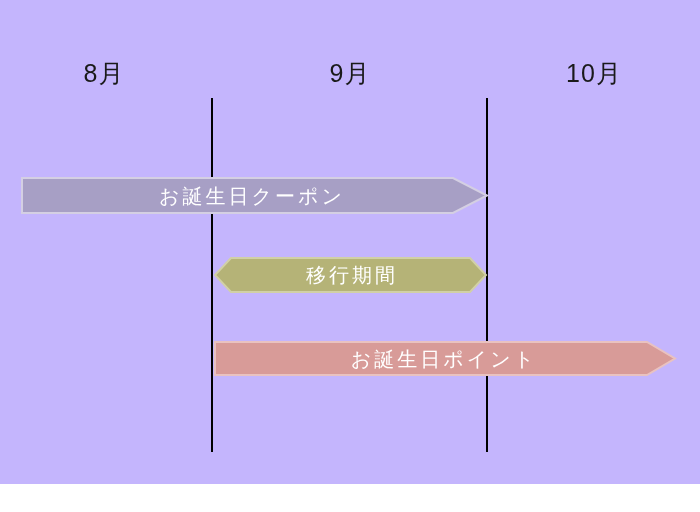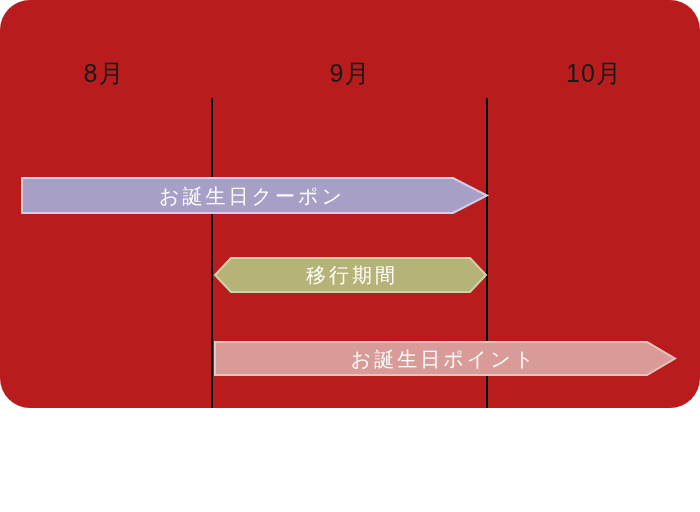--- a/index.html
+++ b/index.html
@@ -3,25 +3,24 @@
 <meta charset="utf-8">
 <style>
   html, body {
     margin: 0;
     padding: 0;
     background: #ffffff;
   }
   .stage {
     position: relative;
     width: 700px;
-    height: 408px;
-    background: #b91c1c;
+    height: 484px;
+    background: #c4b5fd;
     overflow: hidden;
     font-family: "Liberation Sans", "DejaVu Sans", sans-serif;
-    border-radius: 30px;
   }
   svg { display: block; }
   .month-label {
     font-family: "Liberation Sans", "DejaVu Sans", sans-serif;
     font-size: 25px;
     letter-spacing: 1px;
   }
   .bar-label {
     font-family: "Liberation Sans", "DejaVu Sans", sans-serif;
     font-size: 20px;

